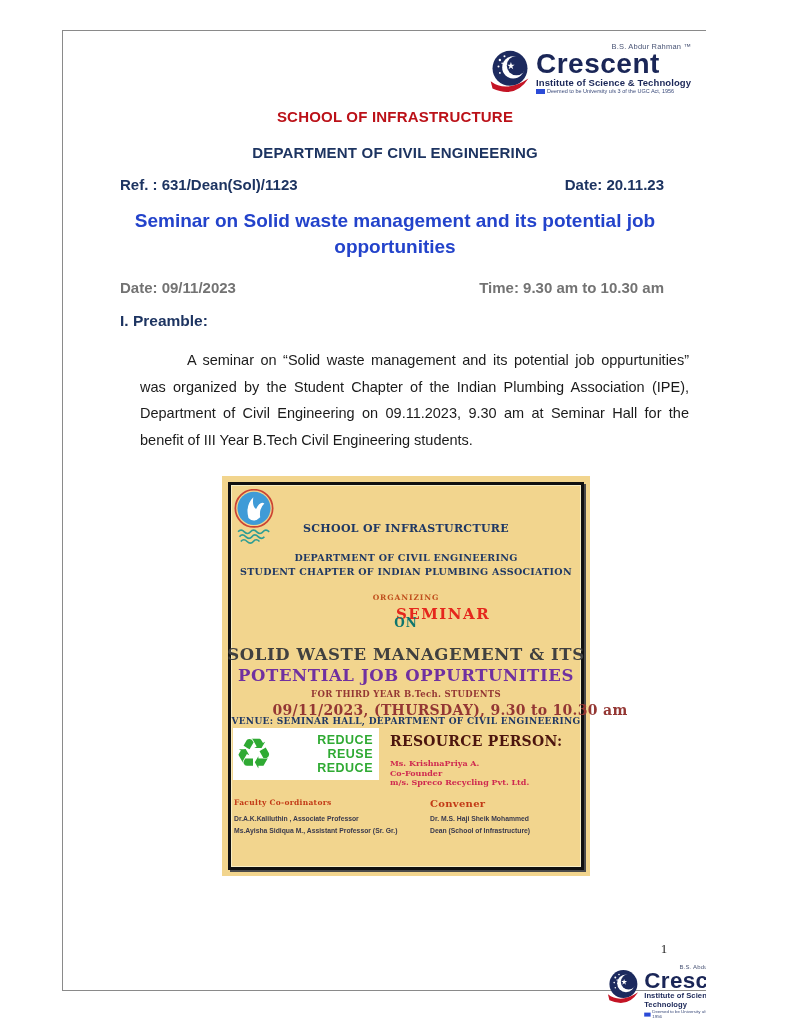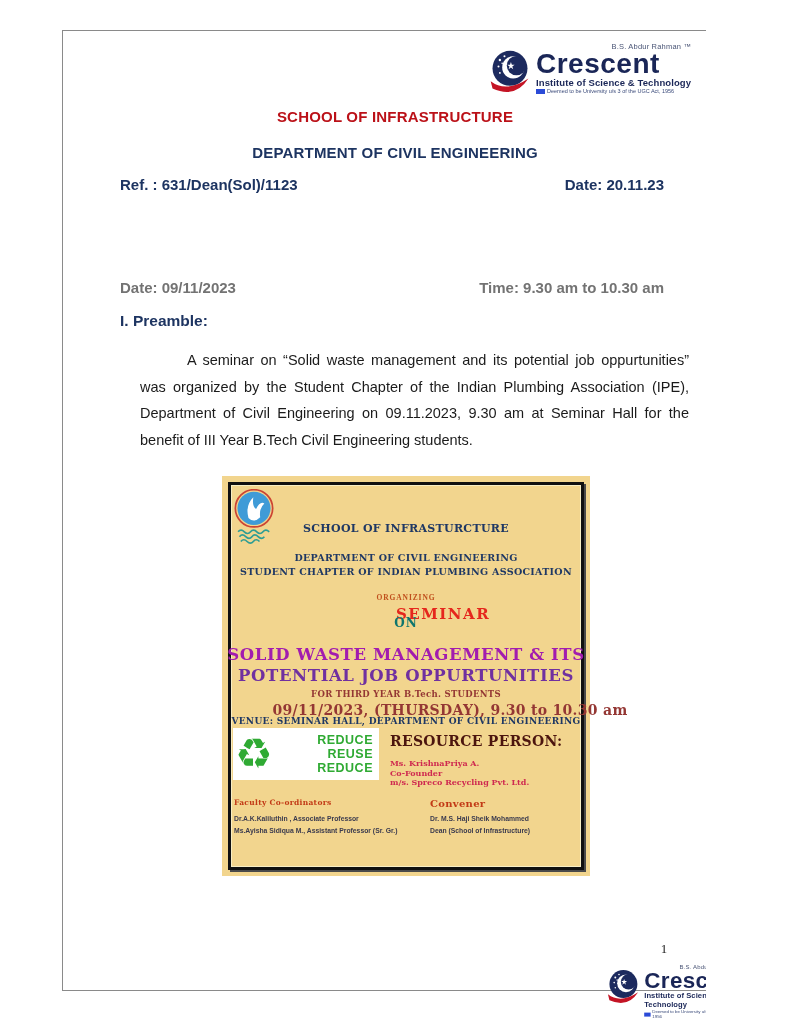--- a/index.html
+++ b/index.html
@@ -44,24 +44,24 @@
   .poster { position:absolute; left:222px; top:476px; width:368px; height:400px;
     background:#f2d58e; }
   .poster-frame { position:absolute; left:6px; top:6px; right:6px; bottom:6px;
     border:3px solid #101010; box-shadow: inset 0 0 0 1px #f8eec4, 2px 2px 0 #4a4a4a; }
   .ipa { position:absolute; left:11px; top:13px; }
   .p-center { position:absolute; left:0; width:100%; text-align:center;
     font-family:"DejaVu Serif", serif; font-weight:bold; }
   .p-school  { top:46px;  font-size:11px; color:#1f3864; letter-spacing:0.3px; }
   .p-dept    { top:76px;  font-size:9.5px; color:#1f3864; letter-spacing:0.3px; }
   .p-chapter { top:90px;  font-size:9.5px; color:#1f3864; letter-spacing:0.3px; }
-  .p-organizing { top:117px; font-size:7.5px; color:#c0501d; letter-spacing:0.9px;font-family:Liberation Serif, serif; }
+  .p-organizing { top:117px; font-size:7.5px; color:#c0501d; letter-spacing:0.9px; }
   .p-seminar { top:129px; font-size:15px; color:#e5271d; letter-spacing:1.5px;padding-left:37px; }
   .p-on      { top:140px; font-size:12px; color:#0f766e; letter-spacing:1px; }
-  .p-title1  { top:169px; font-size:16.5px; color:#a21caf; letter-spacing:0.6px; }
+  .p-title1  { top:169px; font-size:16.5px; color:#404040; letter-spacing:0.6px; }
   .p-title2  { top:190px; font-size:16.5px; color:#7030a0; letter-spacing:0.6px; }
   .p-aud     { top:213px; font-size:8.5px; color:#943734; letter-spacing:0.3px; }
   .p-dt      { top:226px; font-size:14px; color:#943734; letter-spacing:0.3px;padding-left:44px; }
   .p-venue   { top:240px; font-size:9px;  color:#1f3864; letter-spacing:0.3px; }
 
   .recycle-box { position:absolute; left:11px; top:252px; width:146px; height:52px;
     background:#ffffff; display:flex; align-items:center; }
   .recycle-icon { font-family:"DejaVu Sans", sans-serif; font-size:42px; line-height:46px;
     color:#2faa33; margin-left:2px; }
   .recycle-words { flex:1; text-align:right; padding-right:6px; font-weight:bold;
@@ -115,20 +115,21 @@
     </div>
   </div>
 
   <div class="school-line">SCHOOL OF INFRASTRUCTURE</div>
   <div class="dept-line">DEPARTMENT OF CIVIL ENGINEERING</div>
   <div class="ref-row">
     <span>Ref. : 631/Dean(Sol)/1123</span>
     <span>Date: 20.11.23</span>
   </div>
 
+  <div class="doc-title">Seminar on Solid waste management and its potential job opportunities</div>
 
   <div class="event-row">
     <span>Date: 09/11/2023</span>
     <span>Time: 9.30 am to 10.30 am</span>
   </div>
 
   <div class="preamble-heading">I. Preamble:</div>
   <div class="preamble-body">A seminar on “Solid waste management and its potential job oppurtunities” was organized by the Student Chapter of the Indian Plumbing Association (IPE), Department of Civil Engineering on 09.11.2023, 9.30 am at Seminar Hall for the benefit of III Year B.Tech Civil Engineering students.</div>
 
   <div class="poster">

